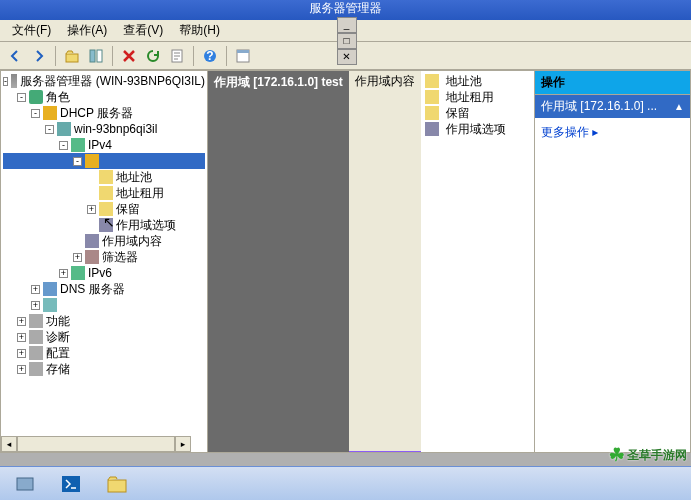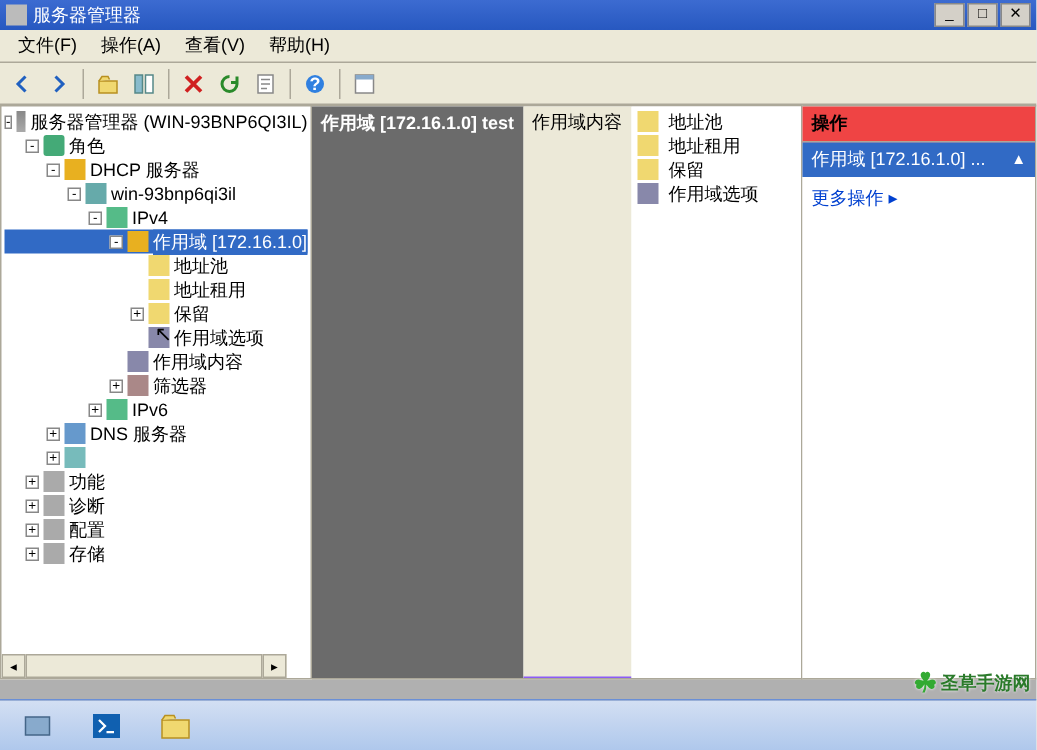--- a/index.html
+++ b/index.html
@@ -1,17 +1,17 @@
 <!DOCTYPE html>
 <html><head>
 <meta charset="utf-8">
 <style>
 * { box-sizing: border-box; margin: 0; padding: 0; font-family: "Microsoft YaHei", SimSun, sans-serif; font-size: 12px; }
 body { background: #d4d0c8; width: 691px; height: 500px; overflow: hidden; position: relative; }
-.titlebar { background: linear-gradient(#3c6bd1, #2758c0); height: 20px; display: flex; align-items: center; padding: 0 4px; color: white; }
+.titlebar { background: linear-gradient(#3c6bd1, #2758c0); height: 20px; display: flex; align-items: center; padding: 0 4px; color: white; flex-direction: column; }
 .titlebar .icon { width: 14px; height: 14px; background: #bbb; margin-right: 4px; }
 .titlebar .spacer { flex: 1; }
 .winbtn { width: 20px; height: 16px; background: #d4d0c8; border: 1px solid #888; margin-left: 2px; font-size: 10px; text-align: center; line-height: 14px; color: #000; }
 .menubar { background: #ece9d8; height: 22px; display: flex; align-items: center; padding: 0 4px; border-bottom: 1px solid #aca899; }
 .menubar span { padding: 2px 8px; }
 .toolbar { background: #ece9d8; height: 28px; display: flex; align-items: center; padding: 0 4px; border-bottom: 1px solid #aca899; gap: 2px; }
 .tbtn { width: 22px; height: 22px; display: flex; align-items: center; justify-content: center; border: 1px solid transparent; }
 .tbtn svg { width: 16px; height: 16px; }
 .sep { width: 1px; height: 20px; background: #aca899; margin: 0 3px; }
 .content { display: flex; height: 383px; background: #fff; }
@@ -35,21 +35,21 @@
 .ticon.feature { background: #aaa; }
 .tree-node.selected { background: #316ac5; color: #fff; }
 .tree-node.selected .label { background: #316ac5; color: #fff; }
 .cursor-icon { position: absolute; font-size: 14px; color: #000; }
 .mid-panel { flex: 1; border: 1px solid #aca899; border-left: none; display: flex; flex-direction: row; }
 .mid-header { background: #6b6b6b; color: #fff; padding: 3px 6px; font-weight: bold; }
 .mid-colhead { background: #ece9d8; border-bottom: 1px solid #8b5cf6; padding: 2px 6px; }
 .mid-list { flex: 1; background: #fff; padding: 2px; }
 .list-item { display: flex; align-items: center; height: 16px; gap: 4px; padding-left: 2px; }
 .right-panel { width: 156px; border: 1px solid #aca899; border-left: none; display: flex; flex-direction: column; }
-.right-header { background: #ef4444; padding: 3px 6px; font-weight: bold; border-bottom: 1px solid #aca899; }
+.right-header { background: #0ea5e9; padding: 3px 6px; font-weight: bold; border-bottom: 1px solid #aca899; }
 .right-sub { background: #316ac5; color: #ffffff; padding: 3px 6px; display: flex; align-items: center; justify-content: space-between; }
 .right-sub .tri { font-size: 10px; }
 .right-body { flex: 1; background: #fff; padding: 4px 6px; }
 .right-link { color: #0040d0; padding: 2px 0; cursor: pointer; }
 .scrollbar { position: absolute; background: #ece9d8; }
 .scrollbar.horiz { left: 0; right: 16px; bottom: 0; height: 16px; display: flex; }
 .sbtn { width: 16px; height: 16px; background: #ece9d8; border: 1px solid #aca899; font-size: 9px; text-align: center; line-height: 14px; }
 .thumb { background: #ece9d8; border: 1px solid #aca899; }
 .taskbar { position: absolute; left: 0; right: 0; bottom: 0; height: 34px; background: linear-gradient(#d3dff3, #afc8ec); border-top: 1px solid #6a8fd6; display: flex; align-items: center; padding: 0 4px; gap: 4px; }
 .start { display: flex; align-items: center; gap: 4px; height: 28px; padding: 0 8px; border-radius: 14px; background: rgba(255,255,255,0.3); }
@@ -160,21 +160,20 @@
           <span class="label">win-93bnp6qi3il</span>
         </div>
       <div class="tree-node" style="padding-left:56px">
           <span class="expander">-</span>
           <span class="ticon ipv"></span>
           <span class="label">IPv4</span>
         </div>
       <div class="tree-node selected" style="padding-left:70px">
           <span class="expander">-</span>
           <span class="ticon scope"></span>
-          <span class="label">作用域 [172.16.1.0]</span>
         </div>
       <div class="tree-node" style="padding-left:84px">
           <span class="noexp"></span>
           <span class="ticon folder"></span>
           <span class="label">地址池</span>
         </div>
       <div class="tree-node" style="padding-left:84px">
           <span class="noexp"></span>
           <span class="ticon folder"></span>
           <span class="label">地址租用</span>

